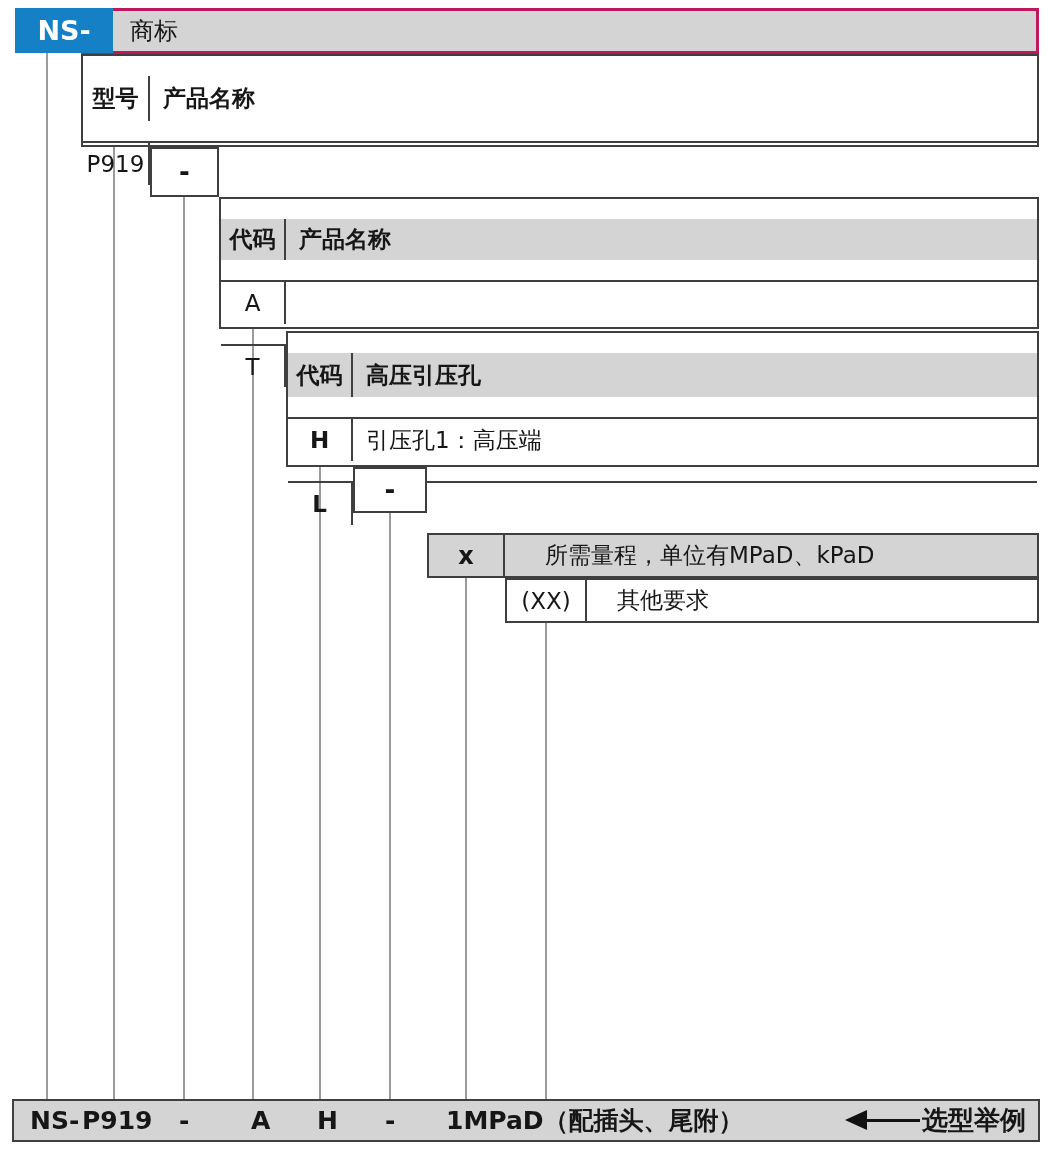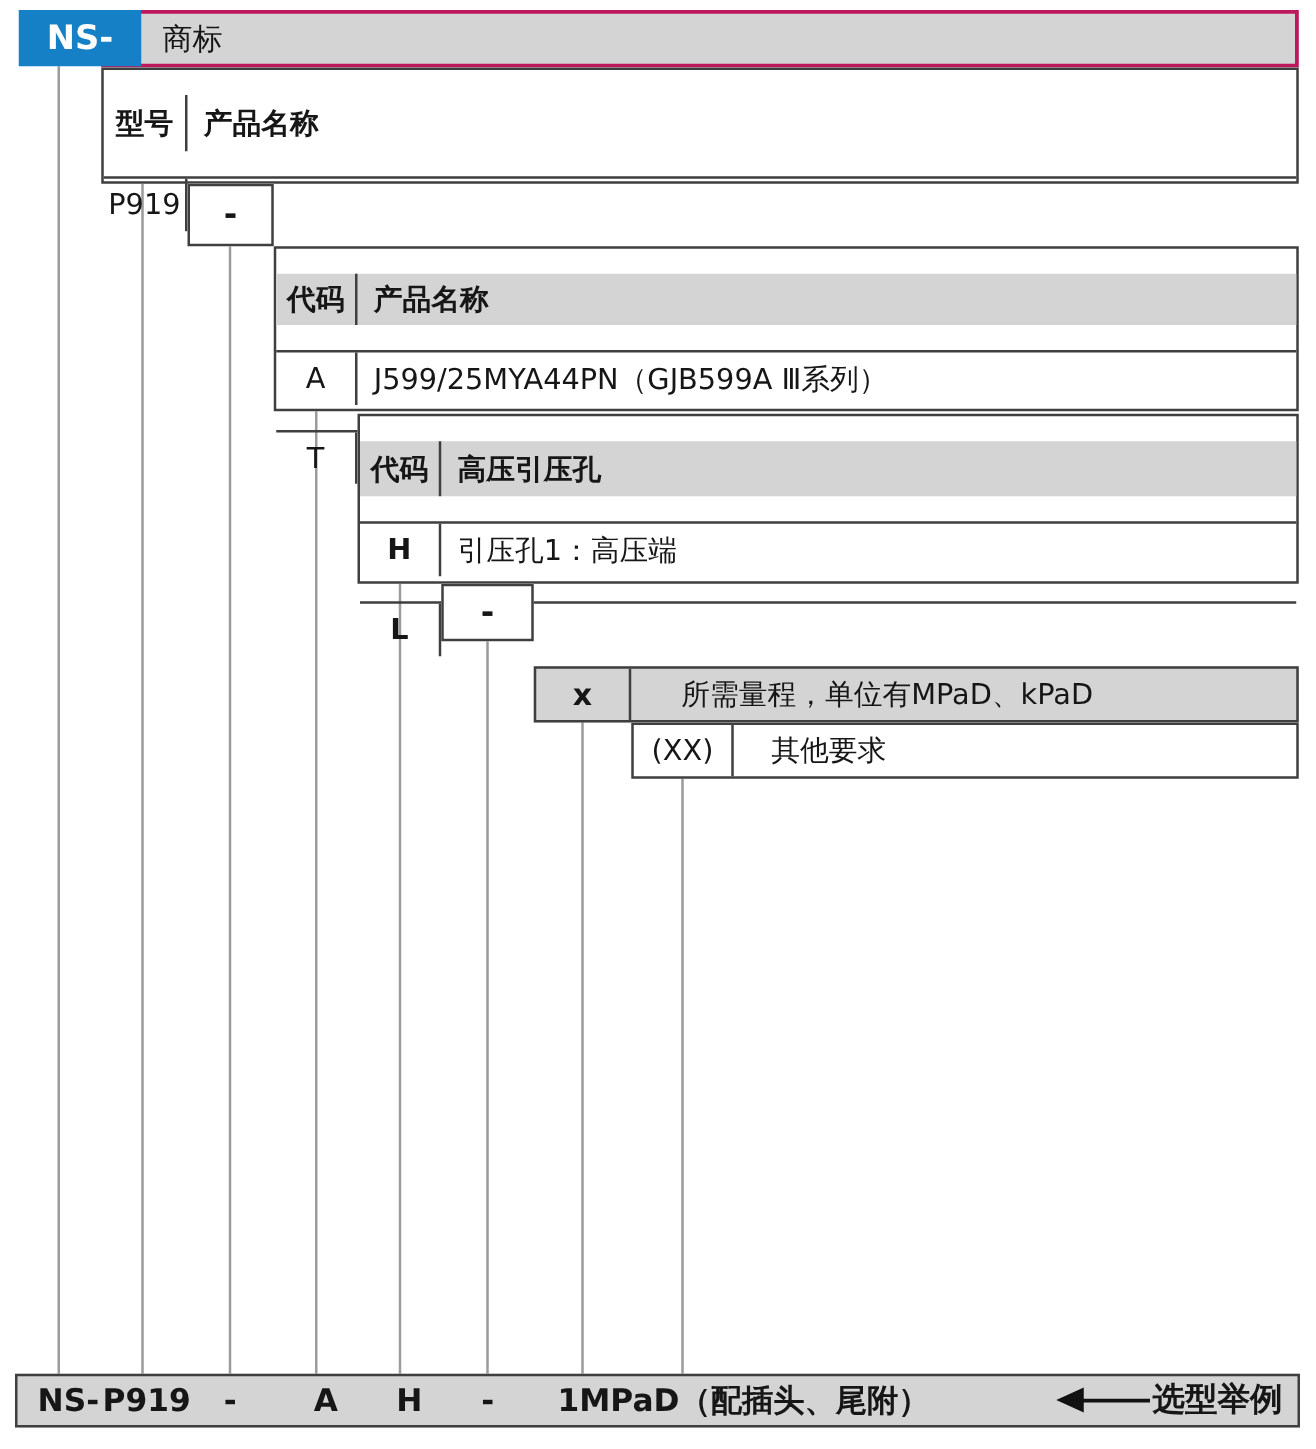--- a/index.html
+++ b/index.html
@@ -126,21 +126,20 @@
     <span>-</span>
   </div>
 
   <div id="elec-table" class="abs whiteband">
     <div class="cellrow hrow grayband">
       <div class="code-col bold fs23">代码</div>
       <div class="desc-col bold fs23">产品名称</div>
     </div>
     <div class="cellrow drow">
       <div class="code-col fs23">A</div>
-      <div class="desc-col fs23">J599/25MYA44PN（GJB599A Ⅲ系列）</div>
     </div>
     <div class="cellrow drow">
       <div class="code-col fs23">T</div>
       <div class="desc-col fs23">客户定制</div>
     </div>
   </div>
 
   <div id="hp-table" class="abs whiteband">
     <div class="cellrow hrow grayband">
       <div class="code-col bold fs23">代码</div>

